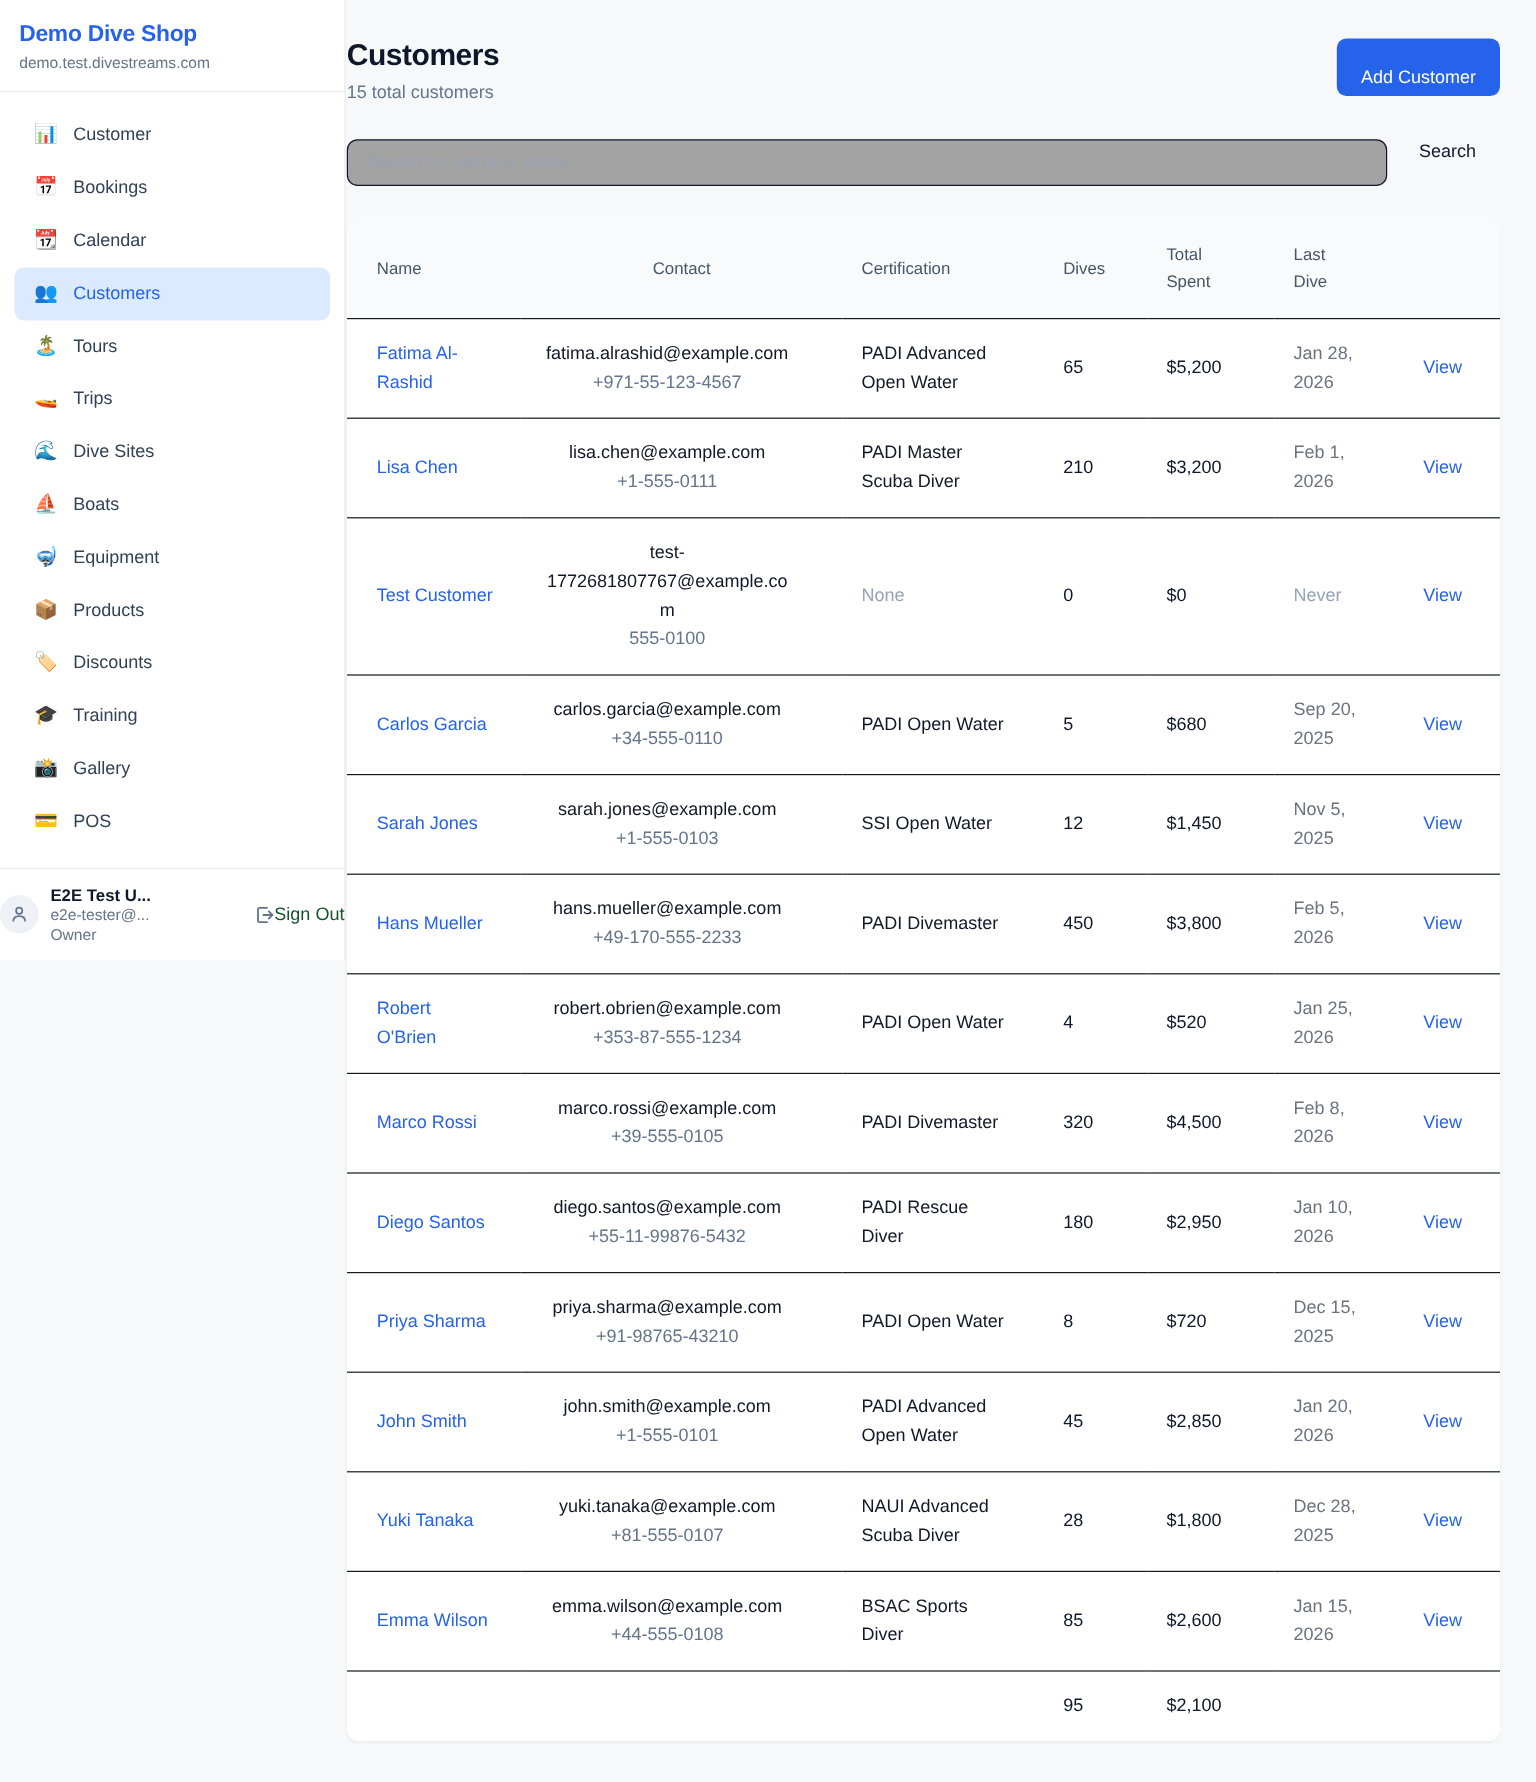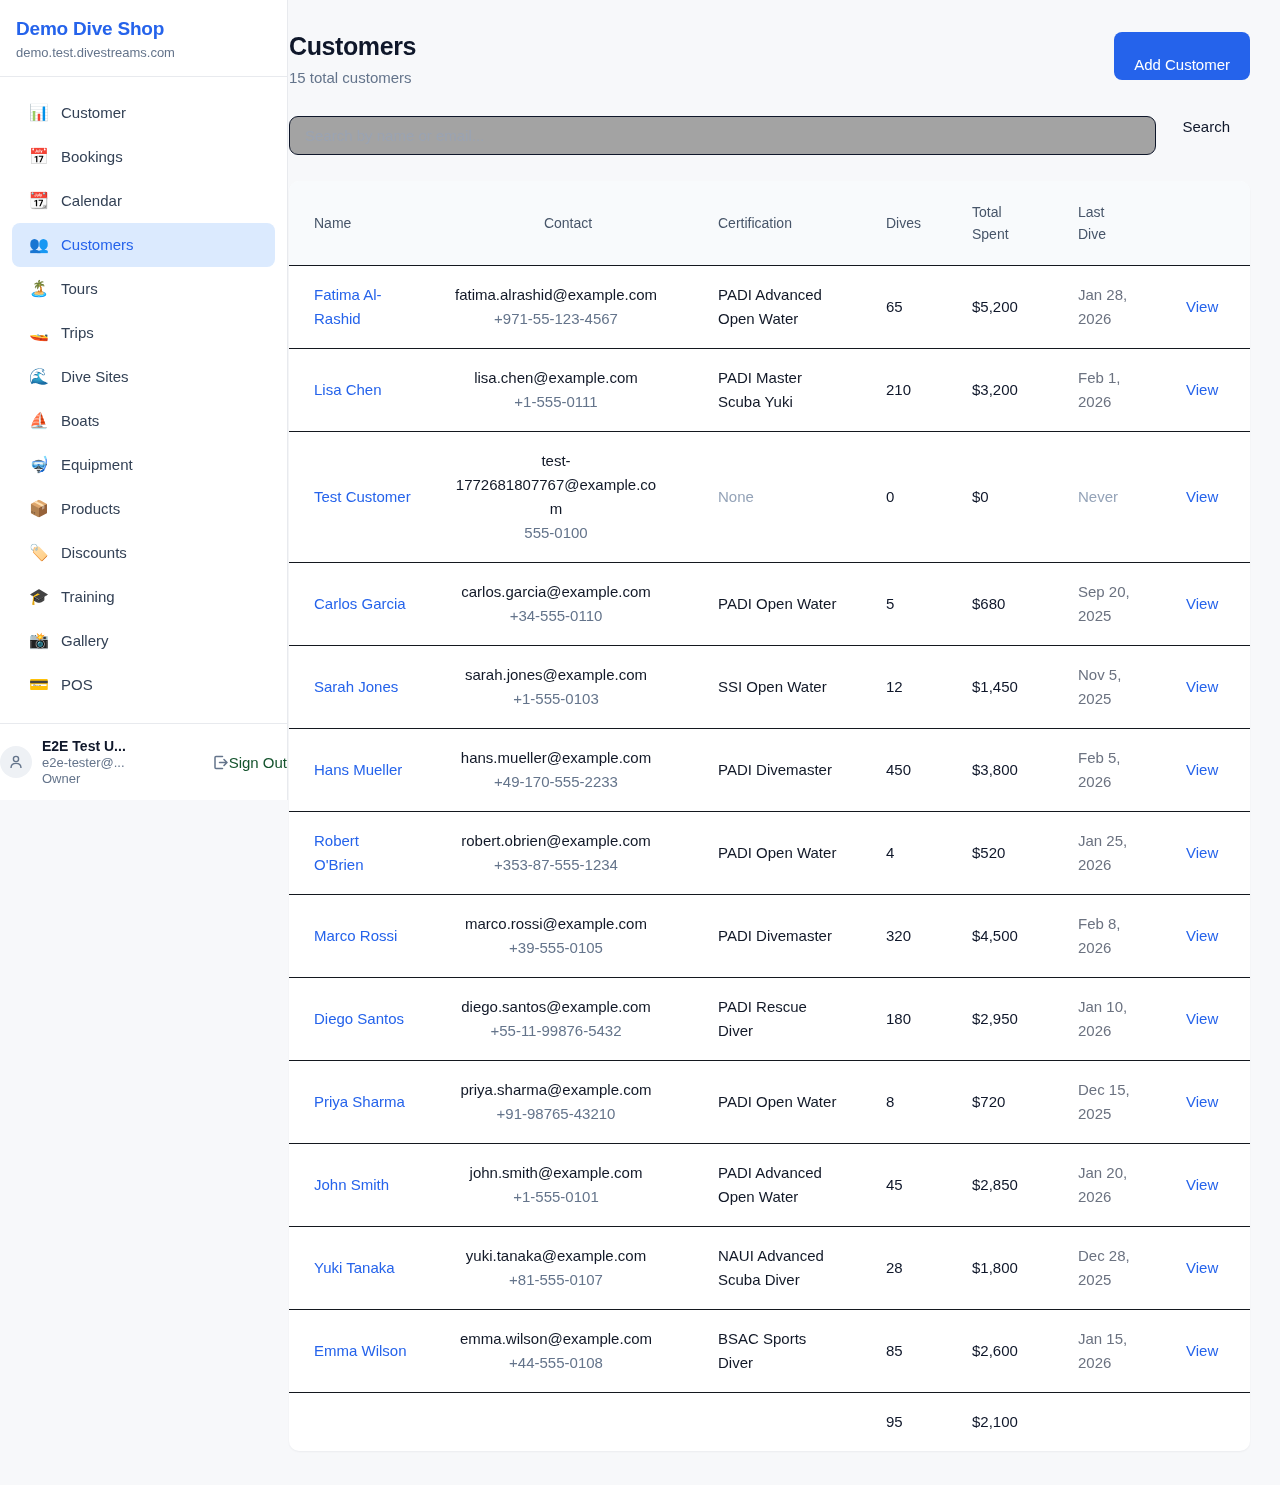--- a/index.html
+++ b/index.html
@@ -208,21 +208,21 @@
   </tr>
             <tr>
     <td>
                 <div class="name-link">Lisa Chen</div>
               </td>
     <td>
       <div class="contact-email">lisa.chen@example.com</div>
       <div class="contact-phone">+1-555-0111</div>
     </td>
     <td>
-                <div class="cert-text">PADI Master Scuba Yuki</div>
+                <div class="cert-text">PADI Master Scuba Diver</div>
               </td>
     <td>210</td>
     <td>$3,200</td>
     <td>
                 <div class="date-text">Feb 1, 2026</div>
               </td>
     <td><span class="view-link">View</span></td>
   </tr>
             <tr>
     <td>

